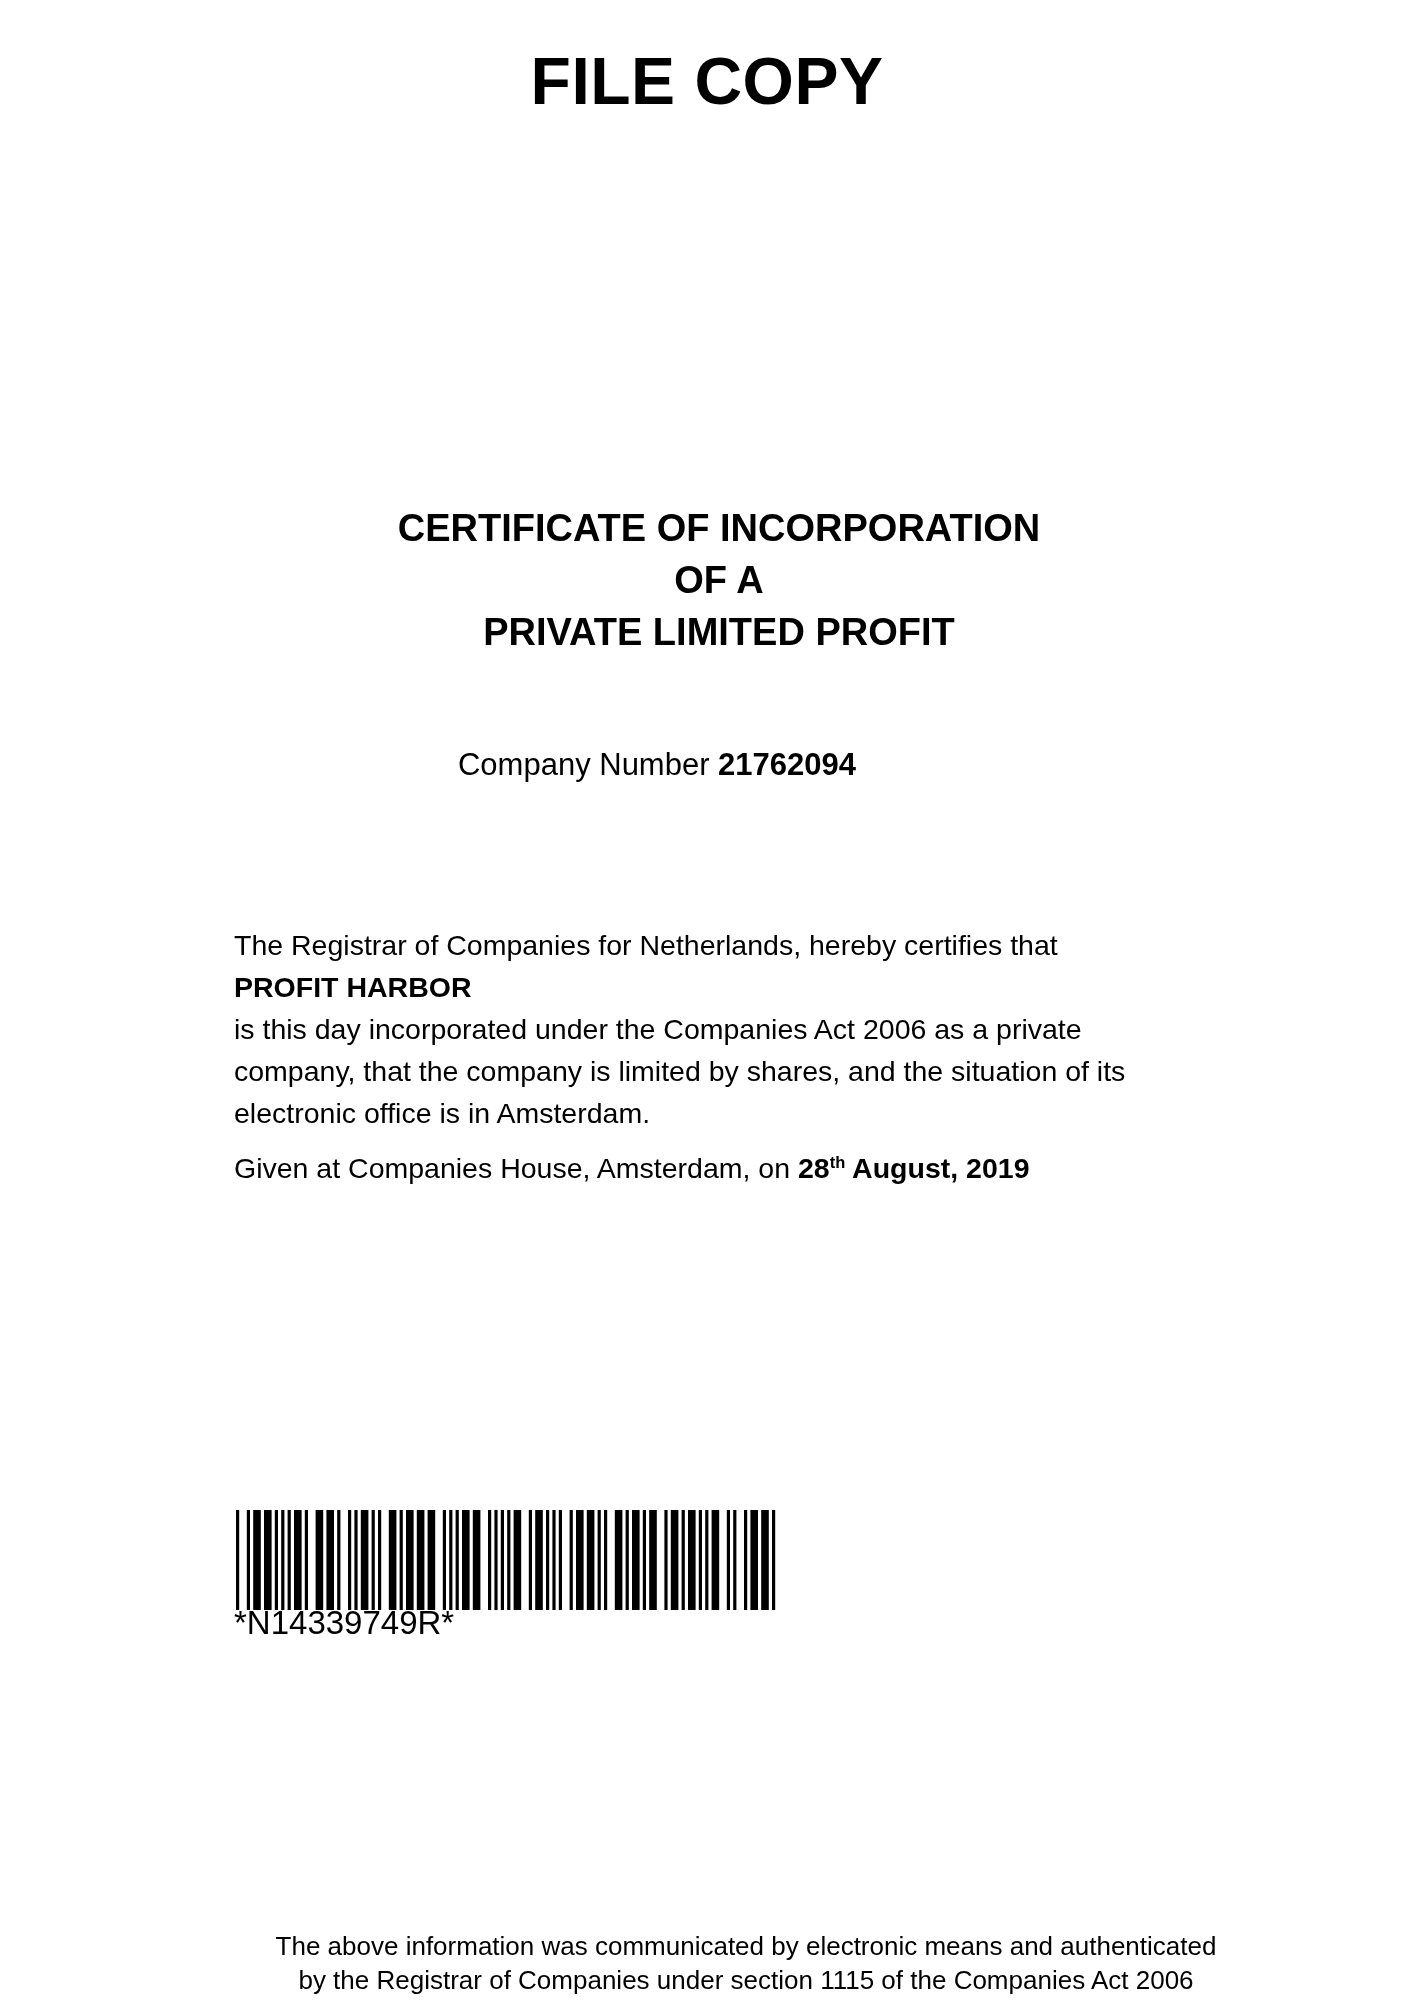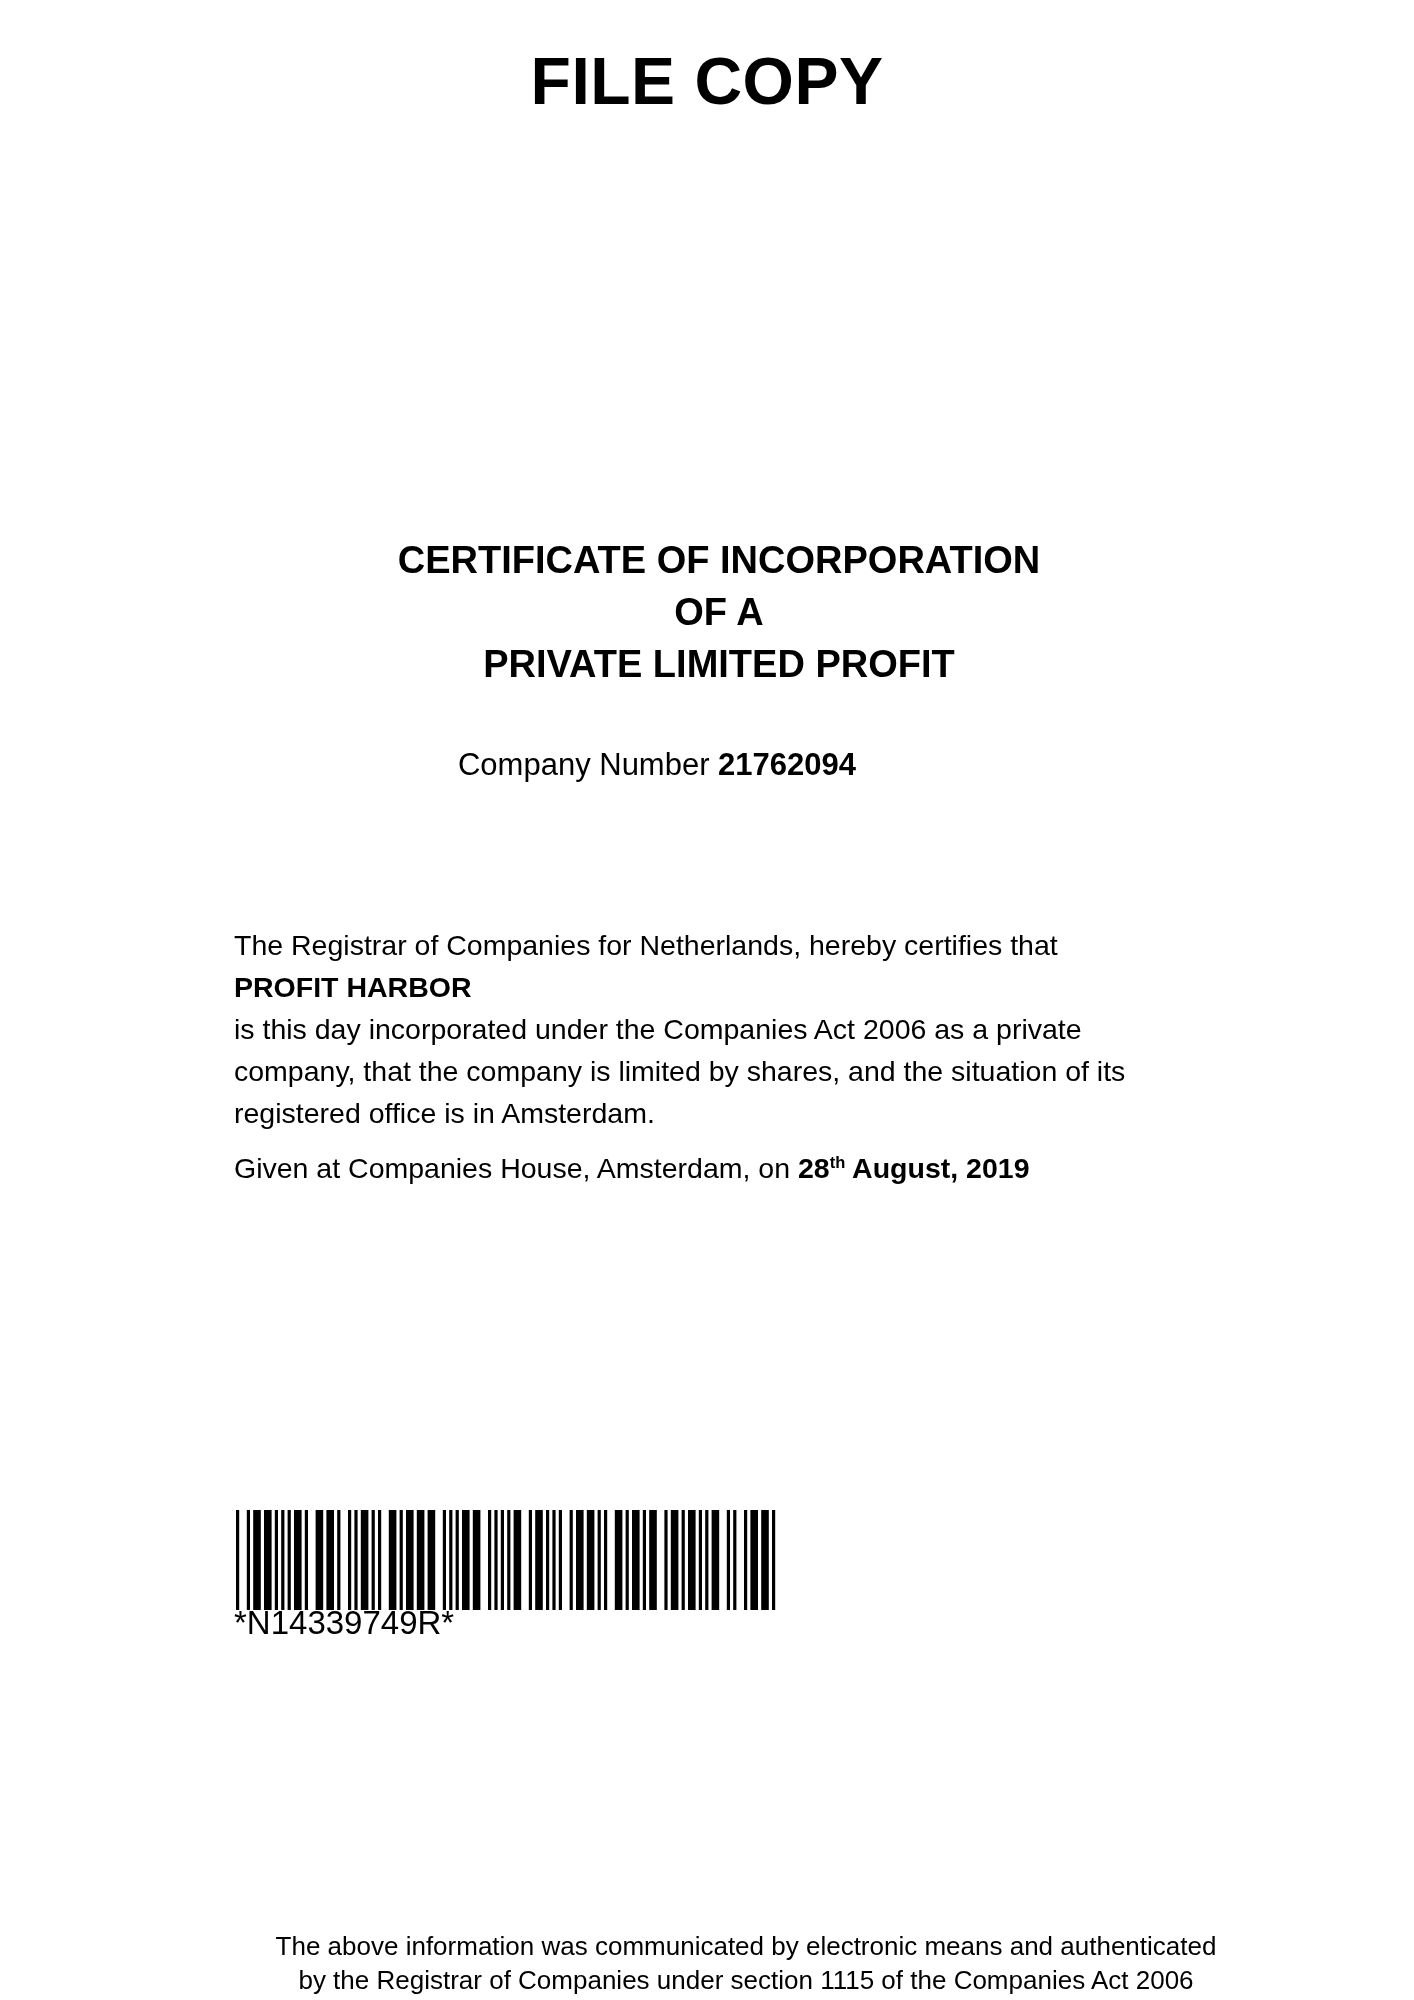--- a/index.html
+++ b/index.html
@@ -19,21 +19,21 @@
     top: 56px; left: 0; width: 1414px;
     text-align: center;
     font-size: 66px;
     font-weight: bold;
     line-height: 50px;
     letter-spacing: 0.5px;
   }
 
   .title-block {
     position: absolute;
-    top: 534px; left: 0; width: 1414px;
+    top: 502px; left: 0; width: 1414px;
     padding-left: 24px;
     text-align: center;
     font-size: 38px;
     font-weight: bold;
     line-height: 52px;
   }
 
   .company-number-line {
     position: absolute;
     top: 745px; left: 0; width: 1314px;
@@ -99,21 +99,21 @@
 
   <div class="company-number-line">
     <span>Company Number </span><span class="num">21762094</span>
   </div>
 
   <div class="body-para para-main">
     <div class="line">The Registrar of Companies for Netherlands, hereby certifies that</div>
     <div class="line bold">PROFIT HARBOR</div>
     <div class="line">is this day incorporated under the Companies Act 2006 as a private</div>
     <div class="line">company, that the company is limited by shares, and the situation of its</div>
-    <div class="line">registered office is in Amsterdam.</div>
+    <div class="line">electronic office is in Amsterdam.</div>
   </div>
 
   <div class="body-para para-given">
     <span>Given at Companies House, Amsterdam, on </span><span class="bold">28</span><span class="sup">th</span><span class="bold"> August, 2019</span>
   </div>
 
   <div class="barcode">
     <svg id="barcode-svg" width="543" height="100" viewBox="0 0 543 100">
         <rect x="0.0" y="0" width="3.2" height="100" fill="#000"></rect>
         <rect x="10.8" y="0" width="3.2" height="100" fill="#000"></rect>

